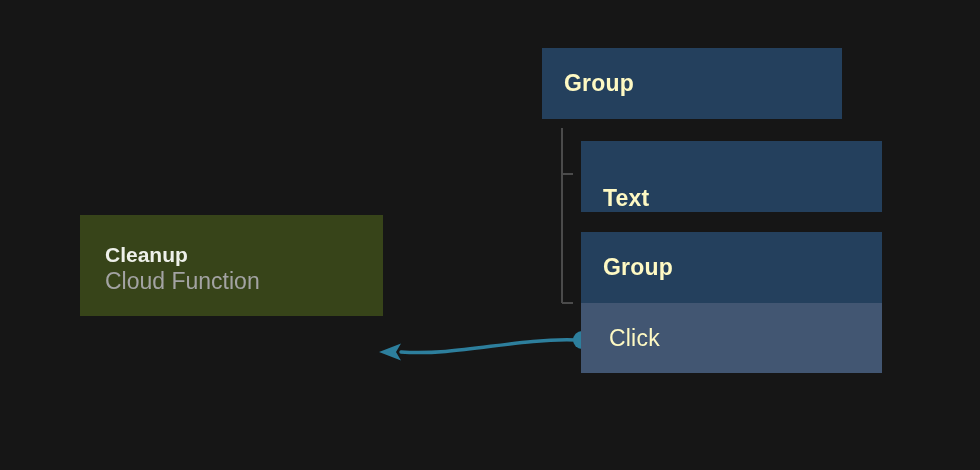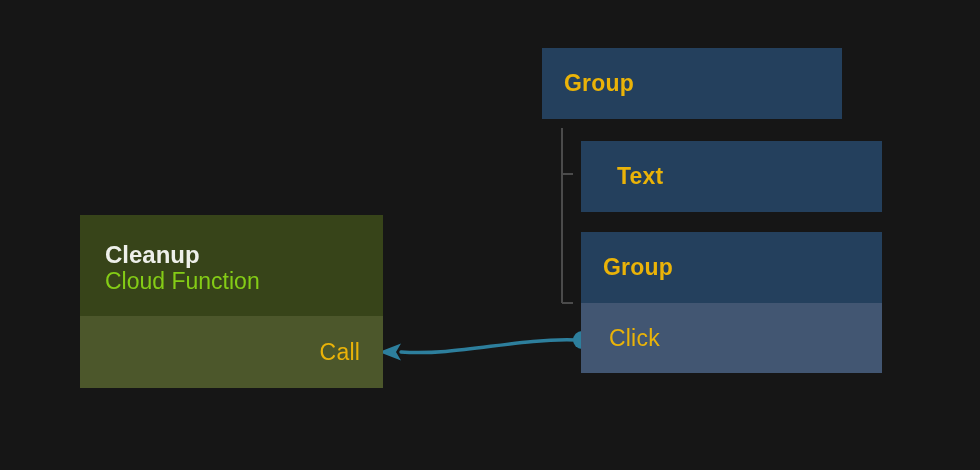--- a/index.html
+++ b/index.html
@@ -20,38 +20,38 @@
     box-sizing: border-box;
   }
   .row {
     box-sizing: border-box;
     display: flex;
     align-items: center;
     width: 100%;
   }
   .label {
     font-size: 23px;
-    color: #eab308;
+    color: #fef9c3;
     letter-spacing: 0.2px;
     white-space: nowrap;
   }
   .label.strong { font-weight: 600; }
 
   
   #group-node {
     left: 542px; top: 48px; width: 300px; height: 71px;
     background: #24405d;
     display: flex; align-items: center;
     padding-left: 22px;
   }
   #text-node {
     left: 581px; top: 141px; width: 301px; height: 71px;
     background: #24405d;
-    display: flex; align-items: center;
-    padding-left: 36px;
+    display: flex; align-items: flex-end;
+    padding-left: 22px;
   }
   #button-node {
     left: 581px; top: 232px; width: 301px; height: 141px;
   }
   #button-header {
     height: 71px;
     background: #24405d;
     padding-left: 22px;
   }
   #click-row {
@@ -64,29 +64,29 @@
   #cleanup-node {
     left: 80px; top: 215px; width: 303px; height: 173px;
   }
   #cleanup-header {
     box-sizing: border-box;
     height: 101px;
     background: #374419;
     padding: 26px 0 0 25px;
   }
   #cleanup-title {
-    font-size: 24px;
+    font-size: 21px;
     font-weight: 600;
     color: #eef0ea;
     line-height: 27px;
   }
   #cleanup-subtitle {
     font-size: 23px;
     font-weight: 400;
-    color: #84cc16;
+    color: #a3a3a3;
     line-height: 27px;
   }
   #call-row {
     height: 72px;
     background: #4c572b;
     justify-content: flex-end;
     padding-right: 23px;
   }
 
   #wire-layer {
@@ -126,18 +126,15 @@
     <div class="row" id="click-row" data-interactable="true">
       <span class="label" data-interactable="false">Click</span>
     </div>
   </div>
 
   <div class="node" id="cleanup-node" data-interactable="false">
     <div id="cleanup-header" data-interactable="true">
       <div id="cleanup-title" data-interactable="false">Cleanup</div>
       <div id="cleanup-subtitle" data-interactable="false">Cloud Function</div>
     </div>
-    <div class="row" id="call-row" data-interactable="true">
-      <span class="label" data-interactable="false">Call</span>
-    </div>
   </div>
 
 </div>
 
 </body></html>

